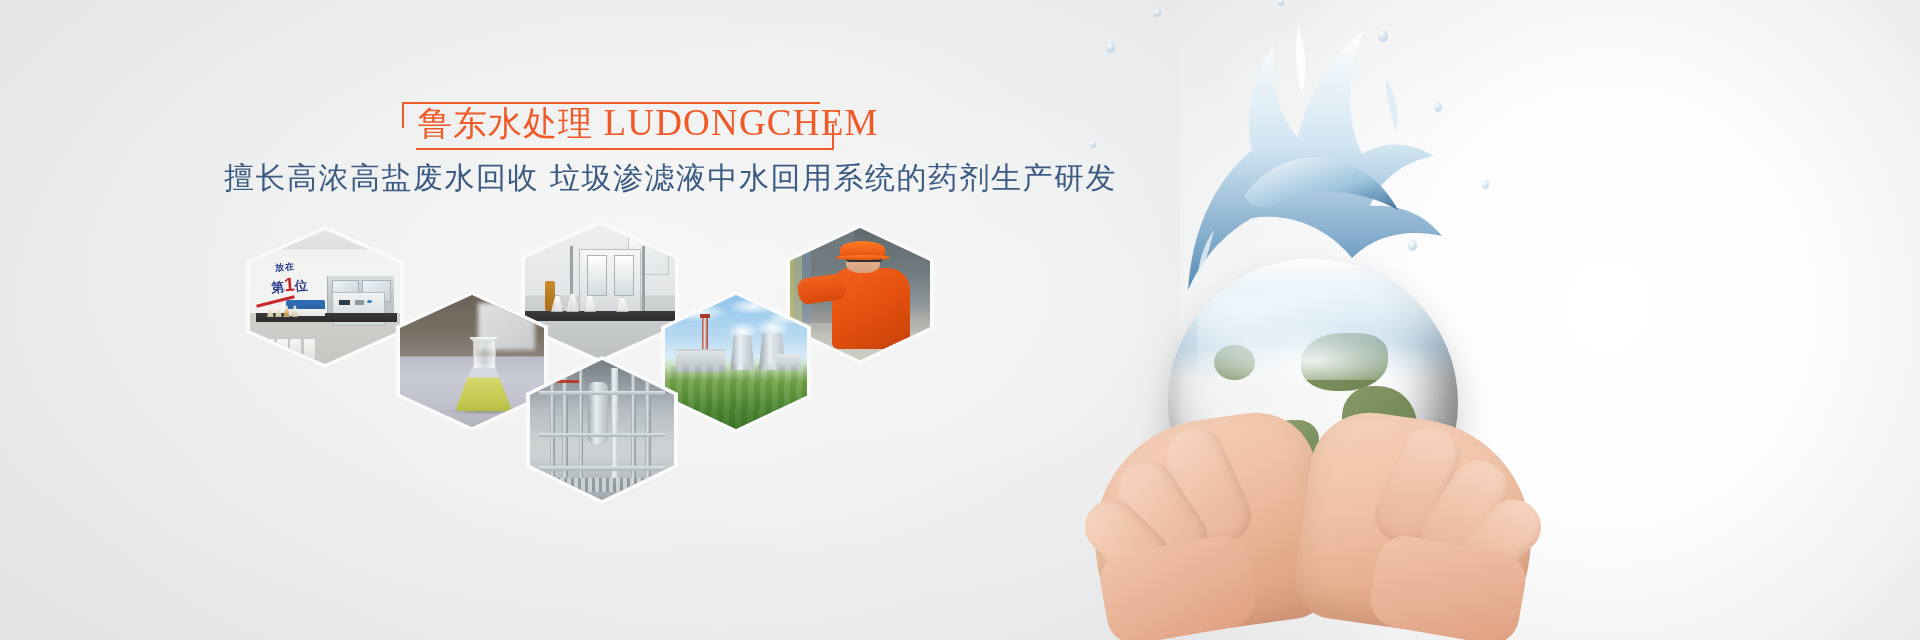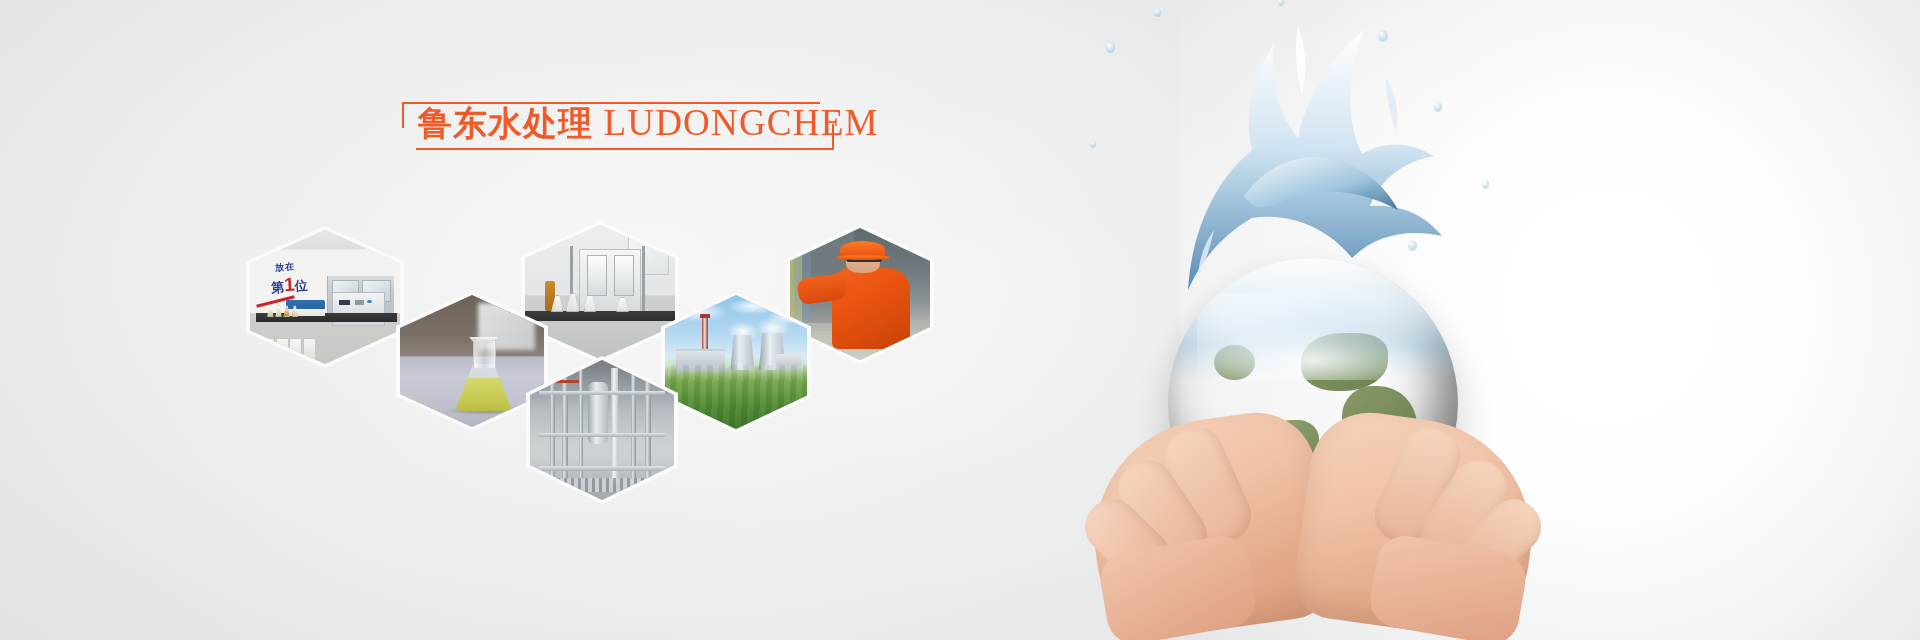--- a/index.html
+++ b/index.html
@@ -47,21 +47,21 @@
     top: 0px;
     font-family: "Liberation Serif", "DejaVu Serif", serif;
     font-size: 37px;
     line-height: 46px;
     letter-spacing: 0.5px;
     white-space: nowrap;
     font-weight: 400;
   }
   .title-cn {
     font-family: "DejaVu Sans", "Liberation Sans", sans-serif;
-    font-weight: 700;
+    font-weight: 400;
     font-size: 34px;
     letter-spacing: 1px;
   }
   .title-en {
     font-family: "Liberation Serif", "DejaVu Serif", serif;
     font-size: 37px;
     letter-spacing: 1.2px;
   }
   
   .brk {
@@ -587,20 +587,21 @@
   <div class="title-block">
     <span class="brk brk-tl-v"></span>
     <span class="brk brk-tl-h"></span>
     <span class="brk brk-br-h"></span>
     <span class="brk brk-br-v"></span>
     <div class="title-text" style="color:#ef5a28;">
       <span class="title-cn">鲁东水处理</span><span class="title-en">&nbsp;</span><span class="title-en">LUDONGCHEM</span>
     </div>
   </div>
 
+  <div class="subtitle">擅长高浓高盐废水回收 垃圾渗滤液中水回用系统的药剂生产研发</div>
 
   <div class="hex-cluster">
 
     <div class="hex-ring" style="left:246px; top:226px; width:158px; height:142px;"></div>
     <div class="hex" style="left:250px; top:230px; width:150px; height:134px;">
       <div class="photo ph-lab">
         <span class="lab-cabinet"></span>
         <span class="lab-machine">
             <i></i>
             <i></i>

